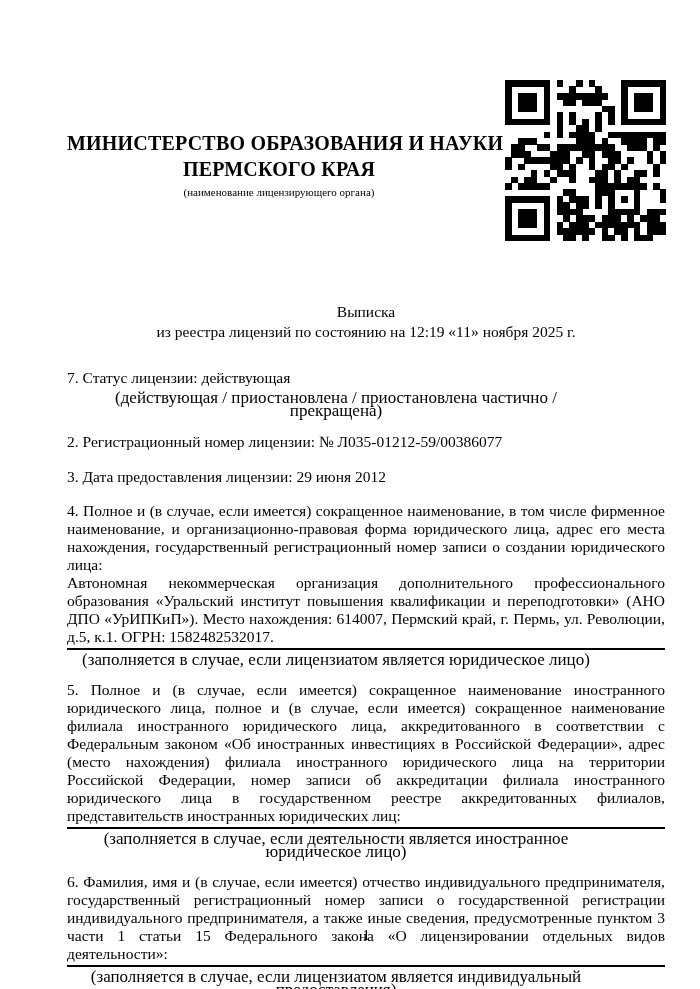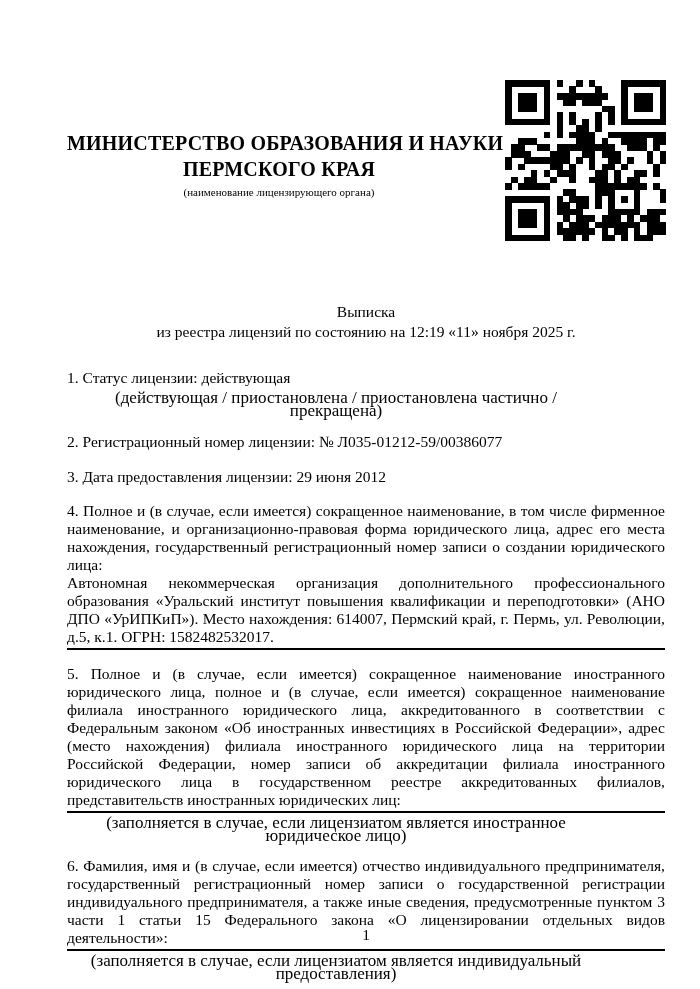--- a/index.html
+++ b/index.html
@@ -434,42 +434,43 @@
     </svg>
 
   <div class="content">
 
     <div class="doc-title">
       <div>Выписка</div>
       <div>из реестра лицензий по состоянию на 12:19 «11» ноября 2025 г.</div>
     </div>
 
     <div class="sec">
-      <div>1. Статус лицензии: действующая</div>
+      <div>7. Статус лицензии: действующая</div>
       <div class="note">(действующая / приостановлена / приостановлена частично / прекращена)</div>
     </div>
 
     <div class="sec">
       <div>2. Регистрационный номер лицензии: № Л035-01212-59/00386077</div>
     </div>
 
     <div class="sec">
       <div>3. Дата предоставления лицензии: 29 июня 2012</div>
     </div>
 
     <div class="sec">
       <p class="just">4. Полное и (в случае, если имеется) сокращенное наименование, в том числе фирменное наименование, и организационно-правовая форма юридического лица, адрес его места нахождения, государственный регистрационный номер записи о создании юридического лица:</p>
       <p class="just">Автономная некоммерческая организация дополнительного профессионального образования «Уральский институт повышения квалификации и переподготовки» (АНО ДПО «УрИПКиП»). Место нахождения: 614007, Пермский край, г. Пермь, ул. Революции, д.5, к.1. ОГРН: 1582482532017.</p>
       <div class="rule"></div>
+      <div class="note">(заполняется в случае, если лицензиатом является юридическое лицо)</div>
     </div>
 
     <div class="sec">
       <p class="just">5. Полное и (в случае, если имеется) сокращенное наименование иностранного юридического лица, полное и (в случае, если имеется) сокращенное наименование филиала иностранного юридического лица, аккредитованного в соответствии с Федеральным законом «Об иностранных инвестициях в Российской Федерации», адрес (место нахождения) филиала иностранного юридического лица на территории Российской Федерации, номер записи об аккредитации филиала иностранного юридического лица в государственном реестре аккредитованных филиалов, представительств иностранных юридических лиц:</p>
       <div class="rule"></div>
-      <div class="note">(заполняется в случае, если лицензиатом является иностранное юридическое лицо)</div>
+      <div class="note">(заполняется в случае, если деятельности является иностранное юридическое лицо)</div>
     </div>
 
     <div class="sec">
       <p class="just">6. Фамилия, имя и (в случае, если имеется) отчество индивидуального предпринимателя, государственный регистрационный номер записи о государственной регистрации индивидуального предпринимателя, а также иные сведения, предусмотренные пунктом 3 части 1 статьи 15 Федерального закона «О лицензировании отдельных видов деятельности»:</p>
       <div class="rule"></div>
       <div class="note">(заполняется в случае, если лицензиатом является индивидуальный предоставления)</div>
     </div>
 
     <div class="sec sec7">
       <div>7. Идентификационный номер налогоплательщика: 5904988880</div>

